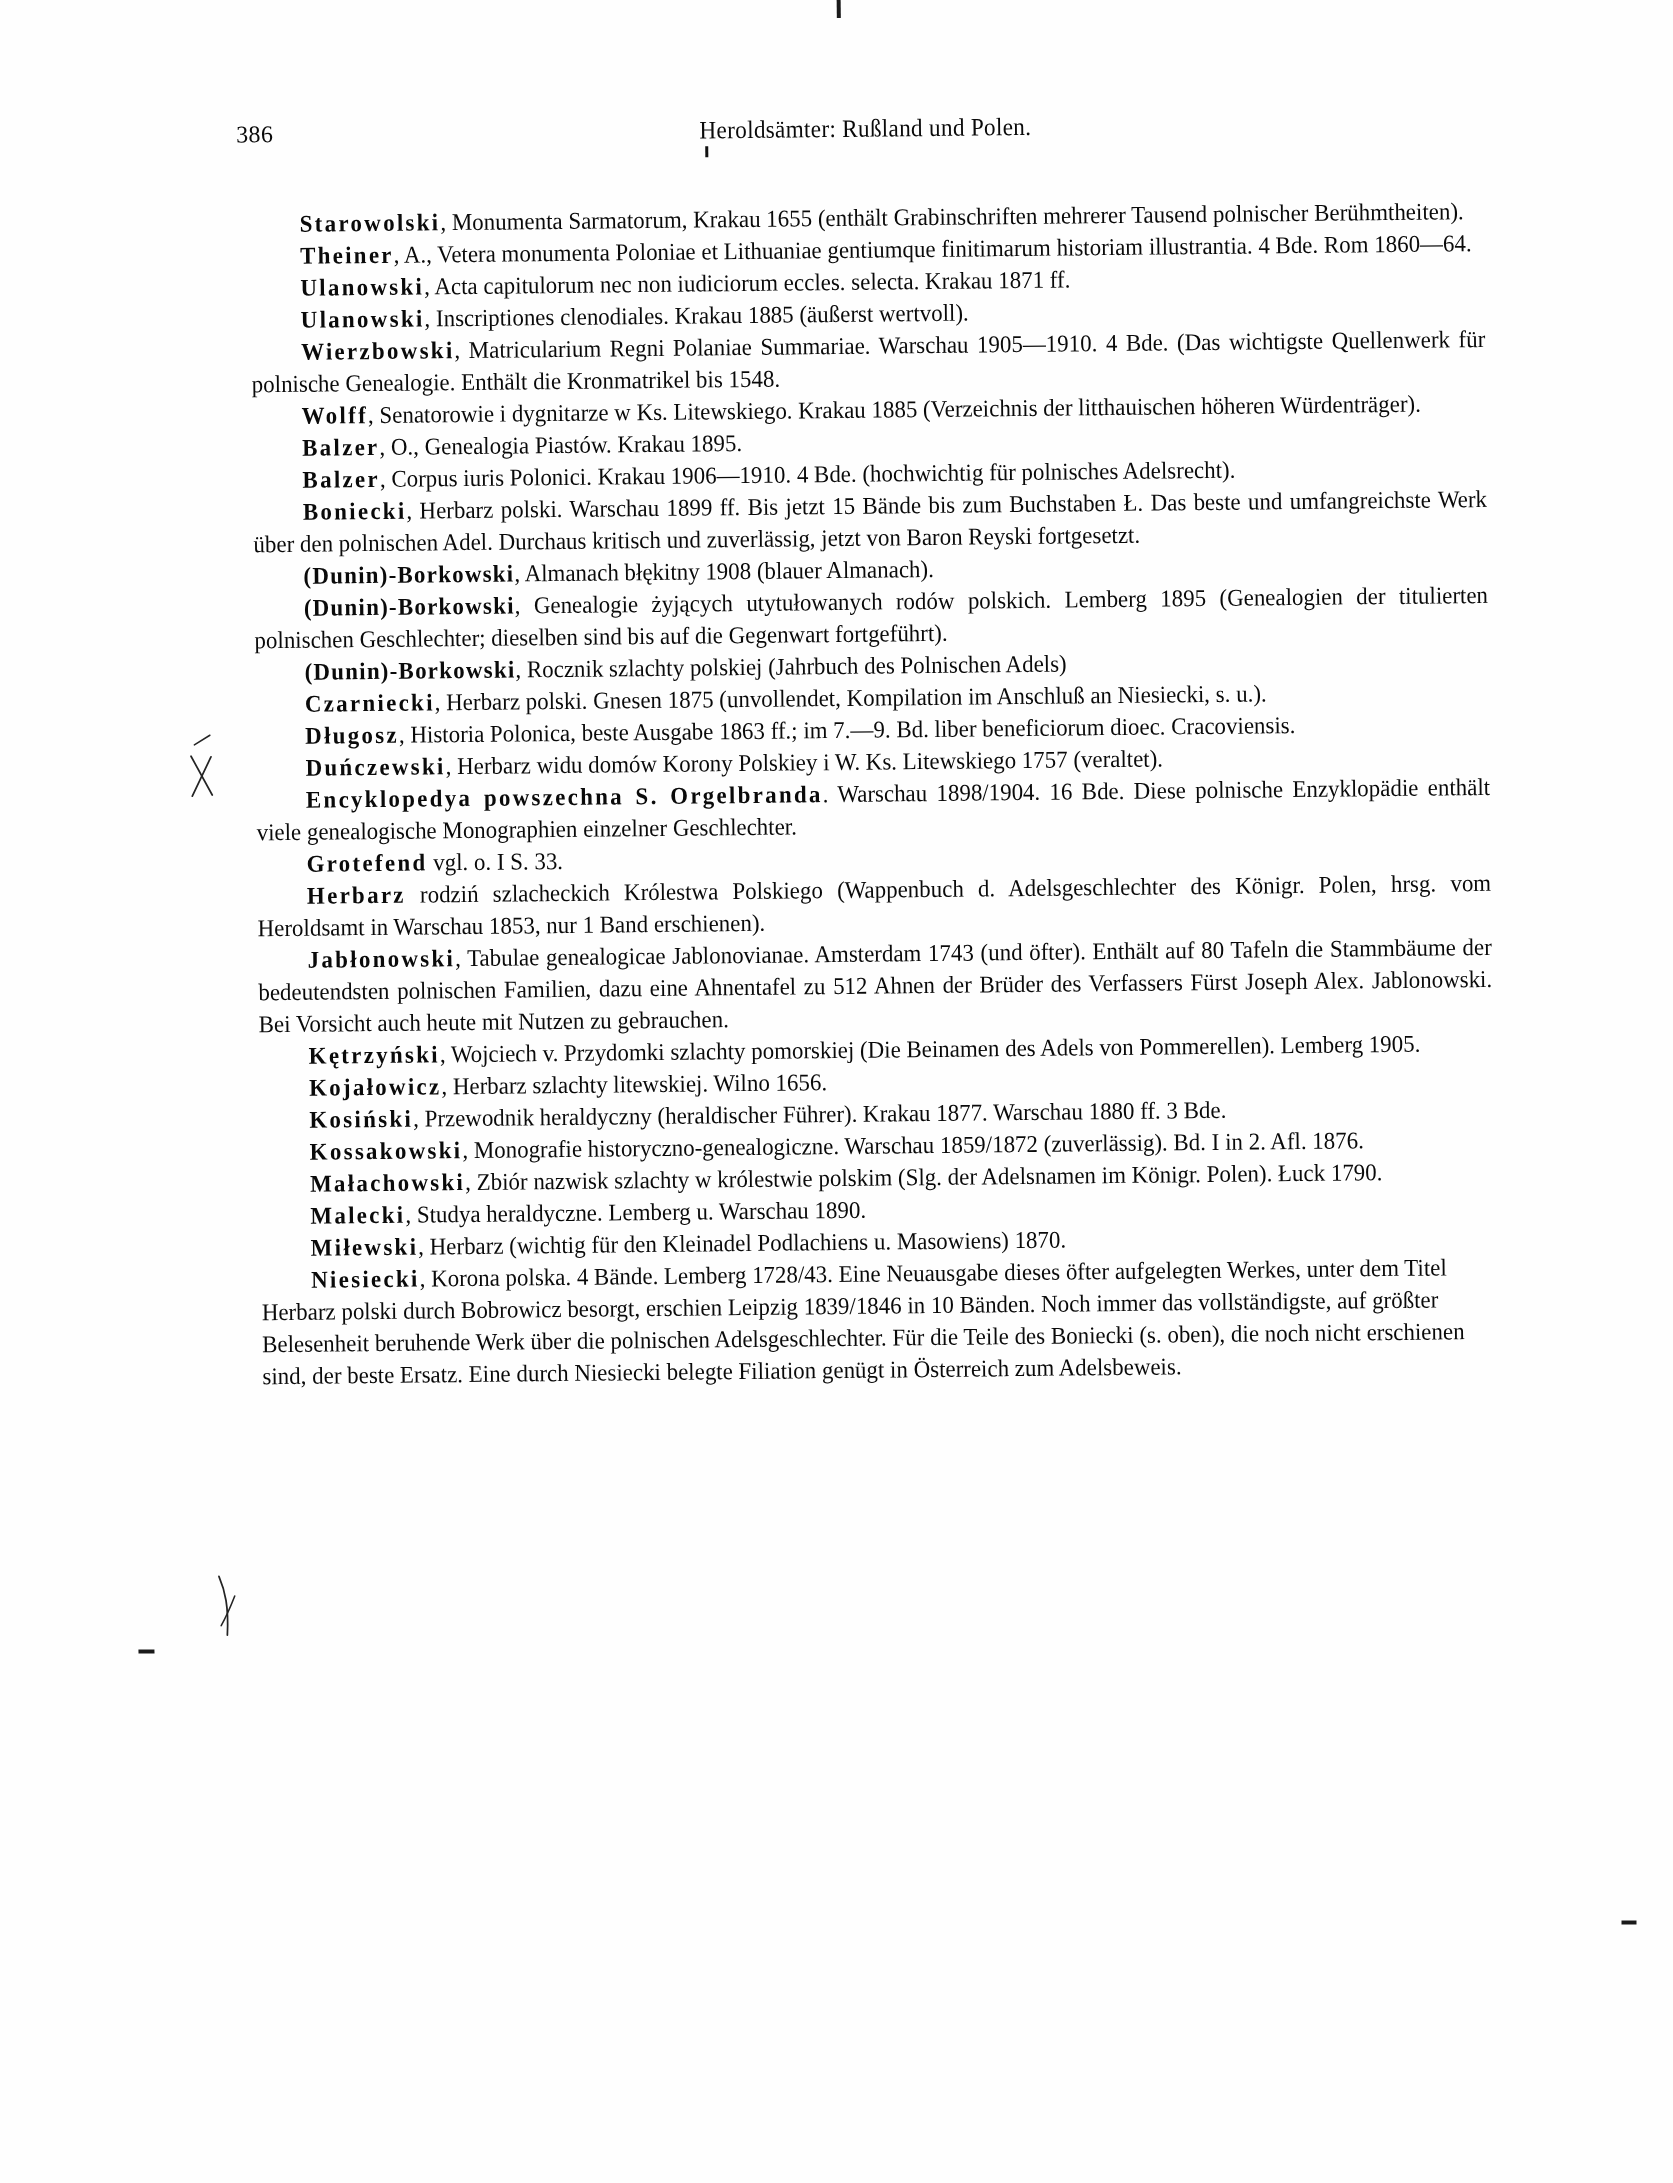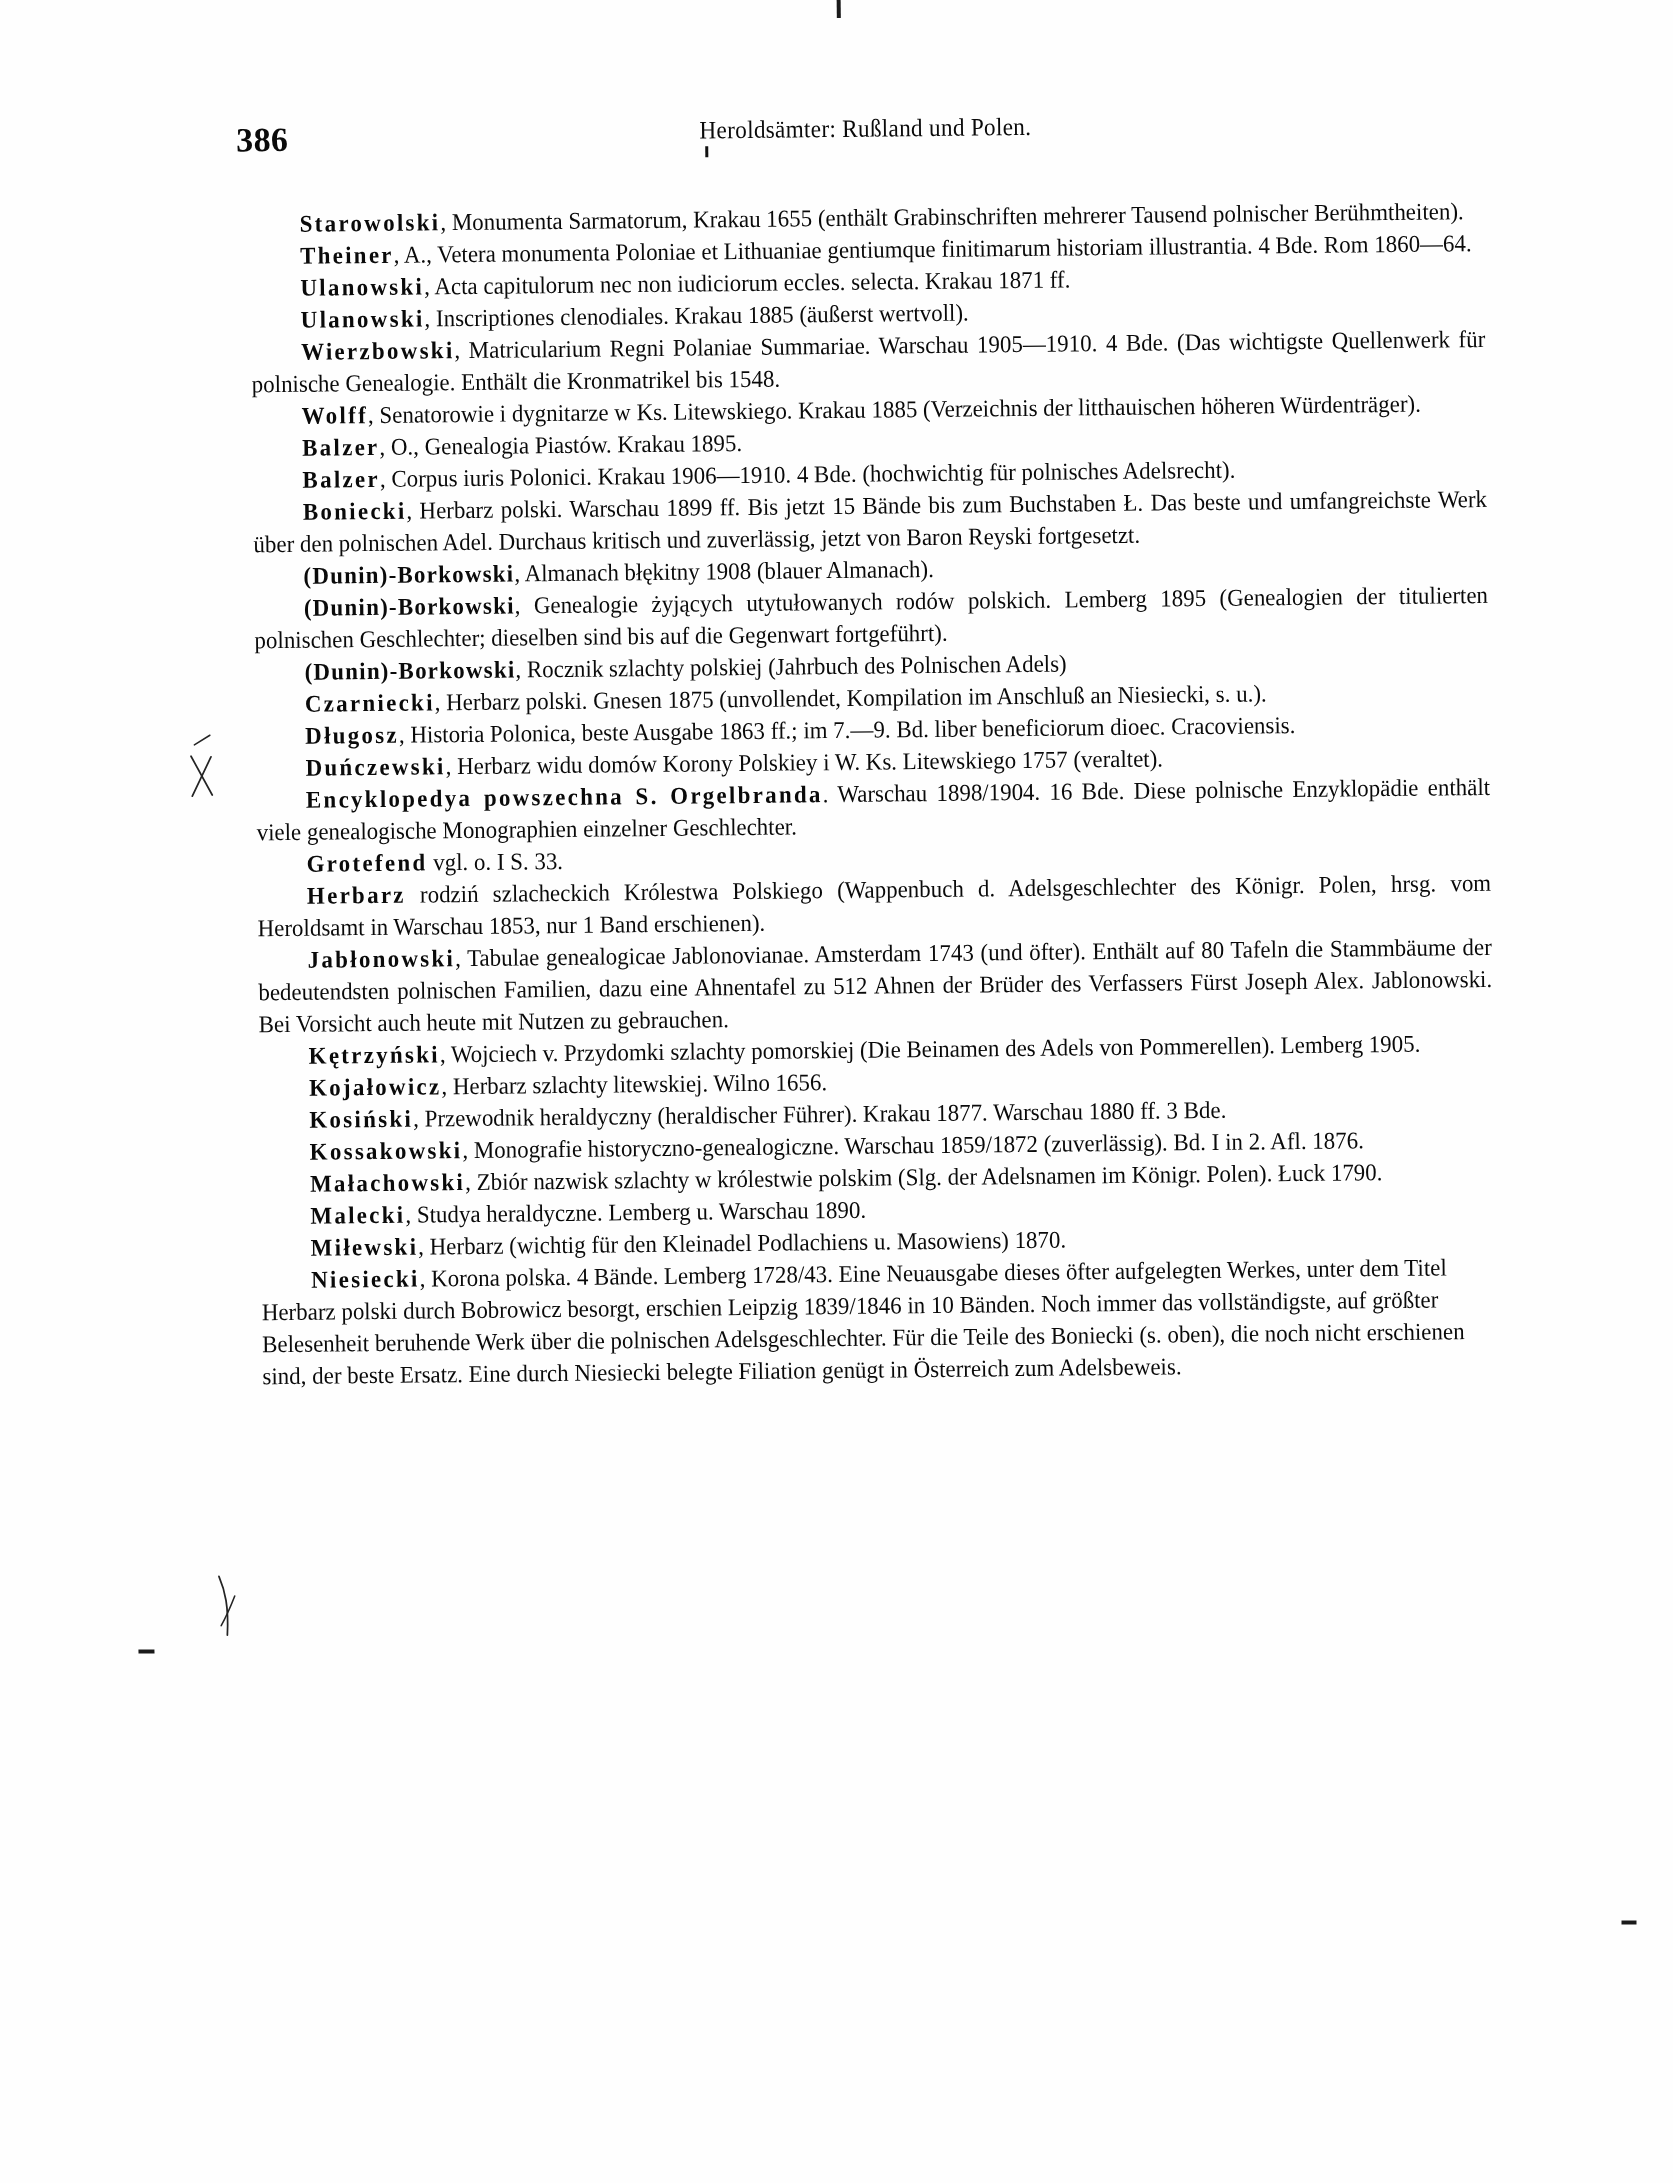--- a/index.html
+++ b/index.html
@@ -33,22 +33,22 @@
     position: absolute;
     top: 111px;
     left: 245px;
     width: 1214px;
     height: 48px;
   }
   .folio {
     position: absolute;
     left: 0;
     top: 3.5px;
-    font-size: 34px;
-    font-weight: 700;
+    font-size: 24px;
+    font-weight: 400;
     letter-spacing: 0.4px;
     font-family: "Liberation Serif", serif;
   }
   .runtitle {
     position: absolute;
     left: 0;
     right: 0;
     top: 4.4px;
     text-align: center;
     font-size: 25px;

